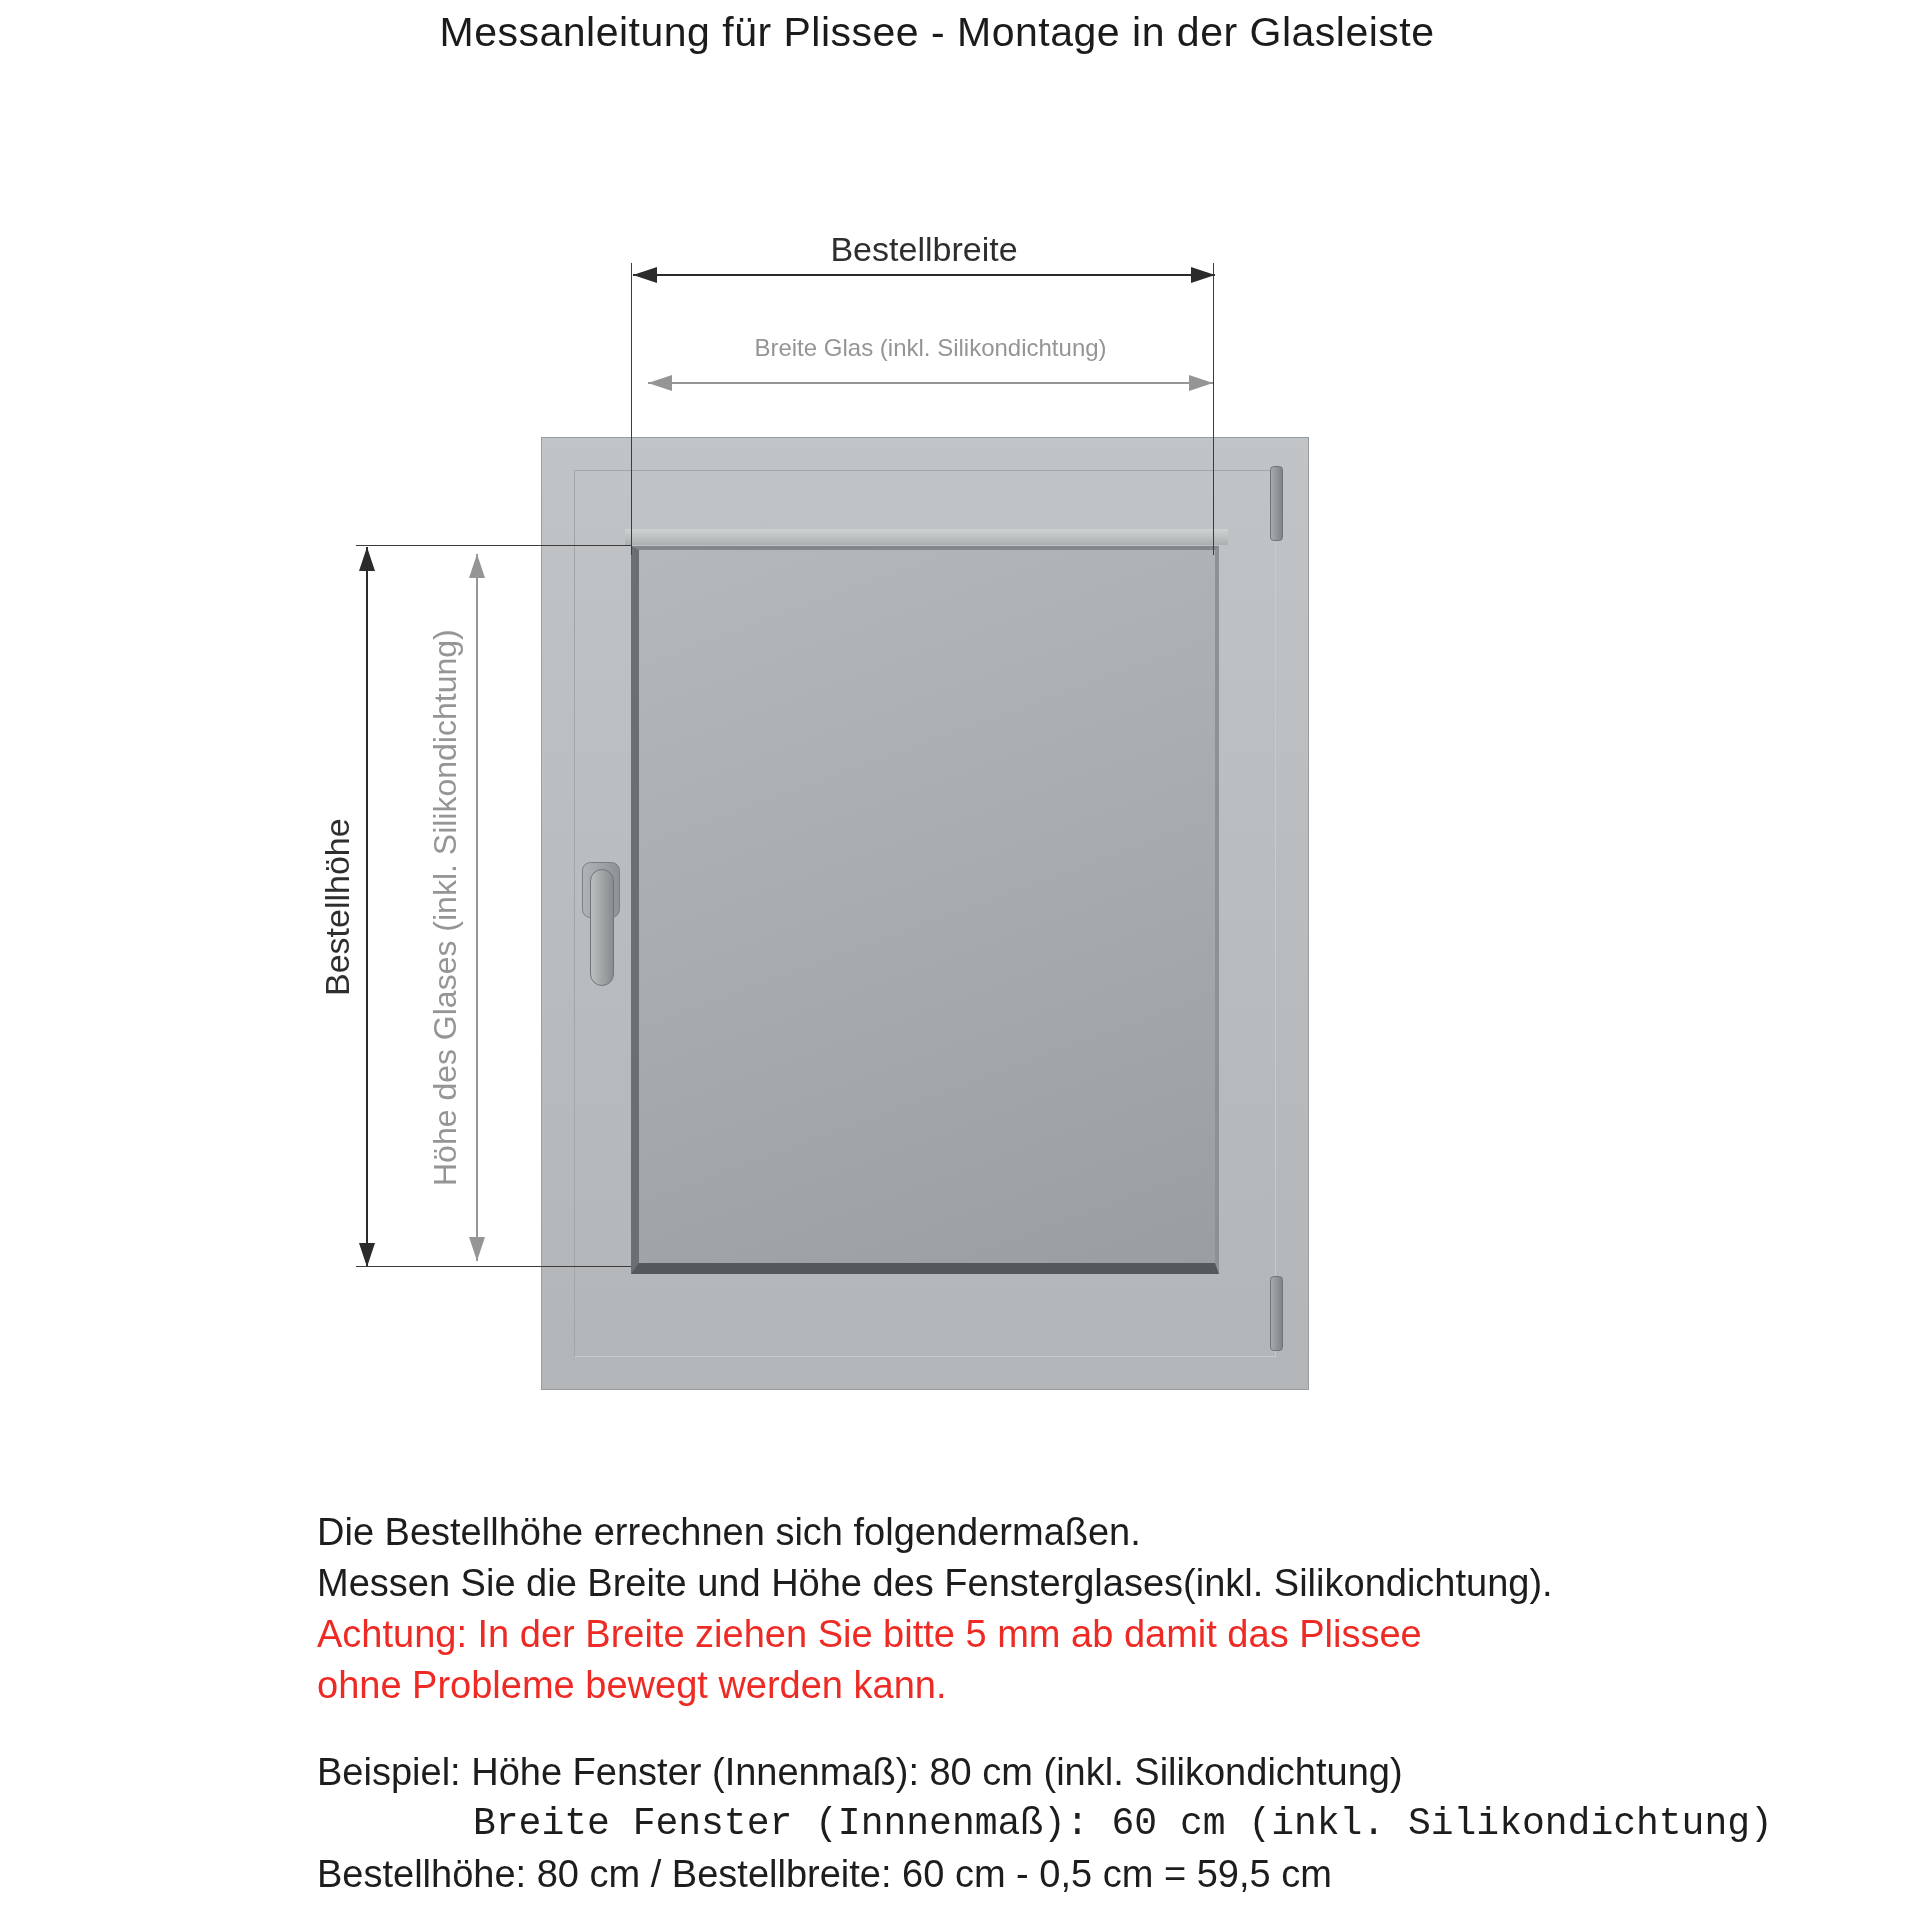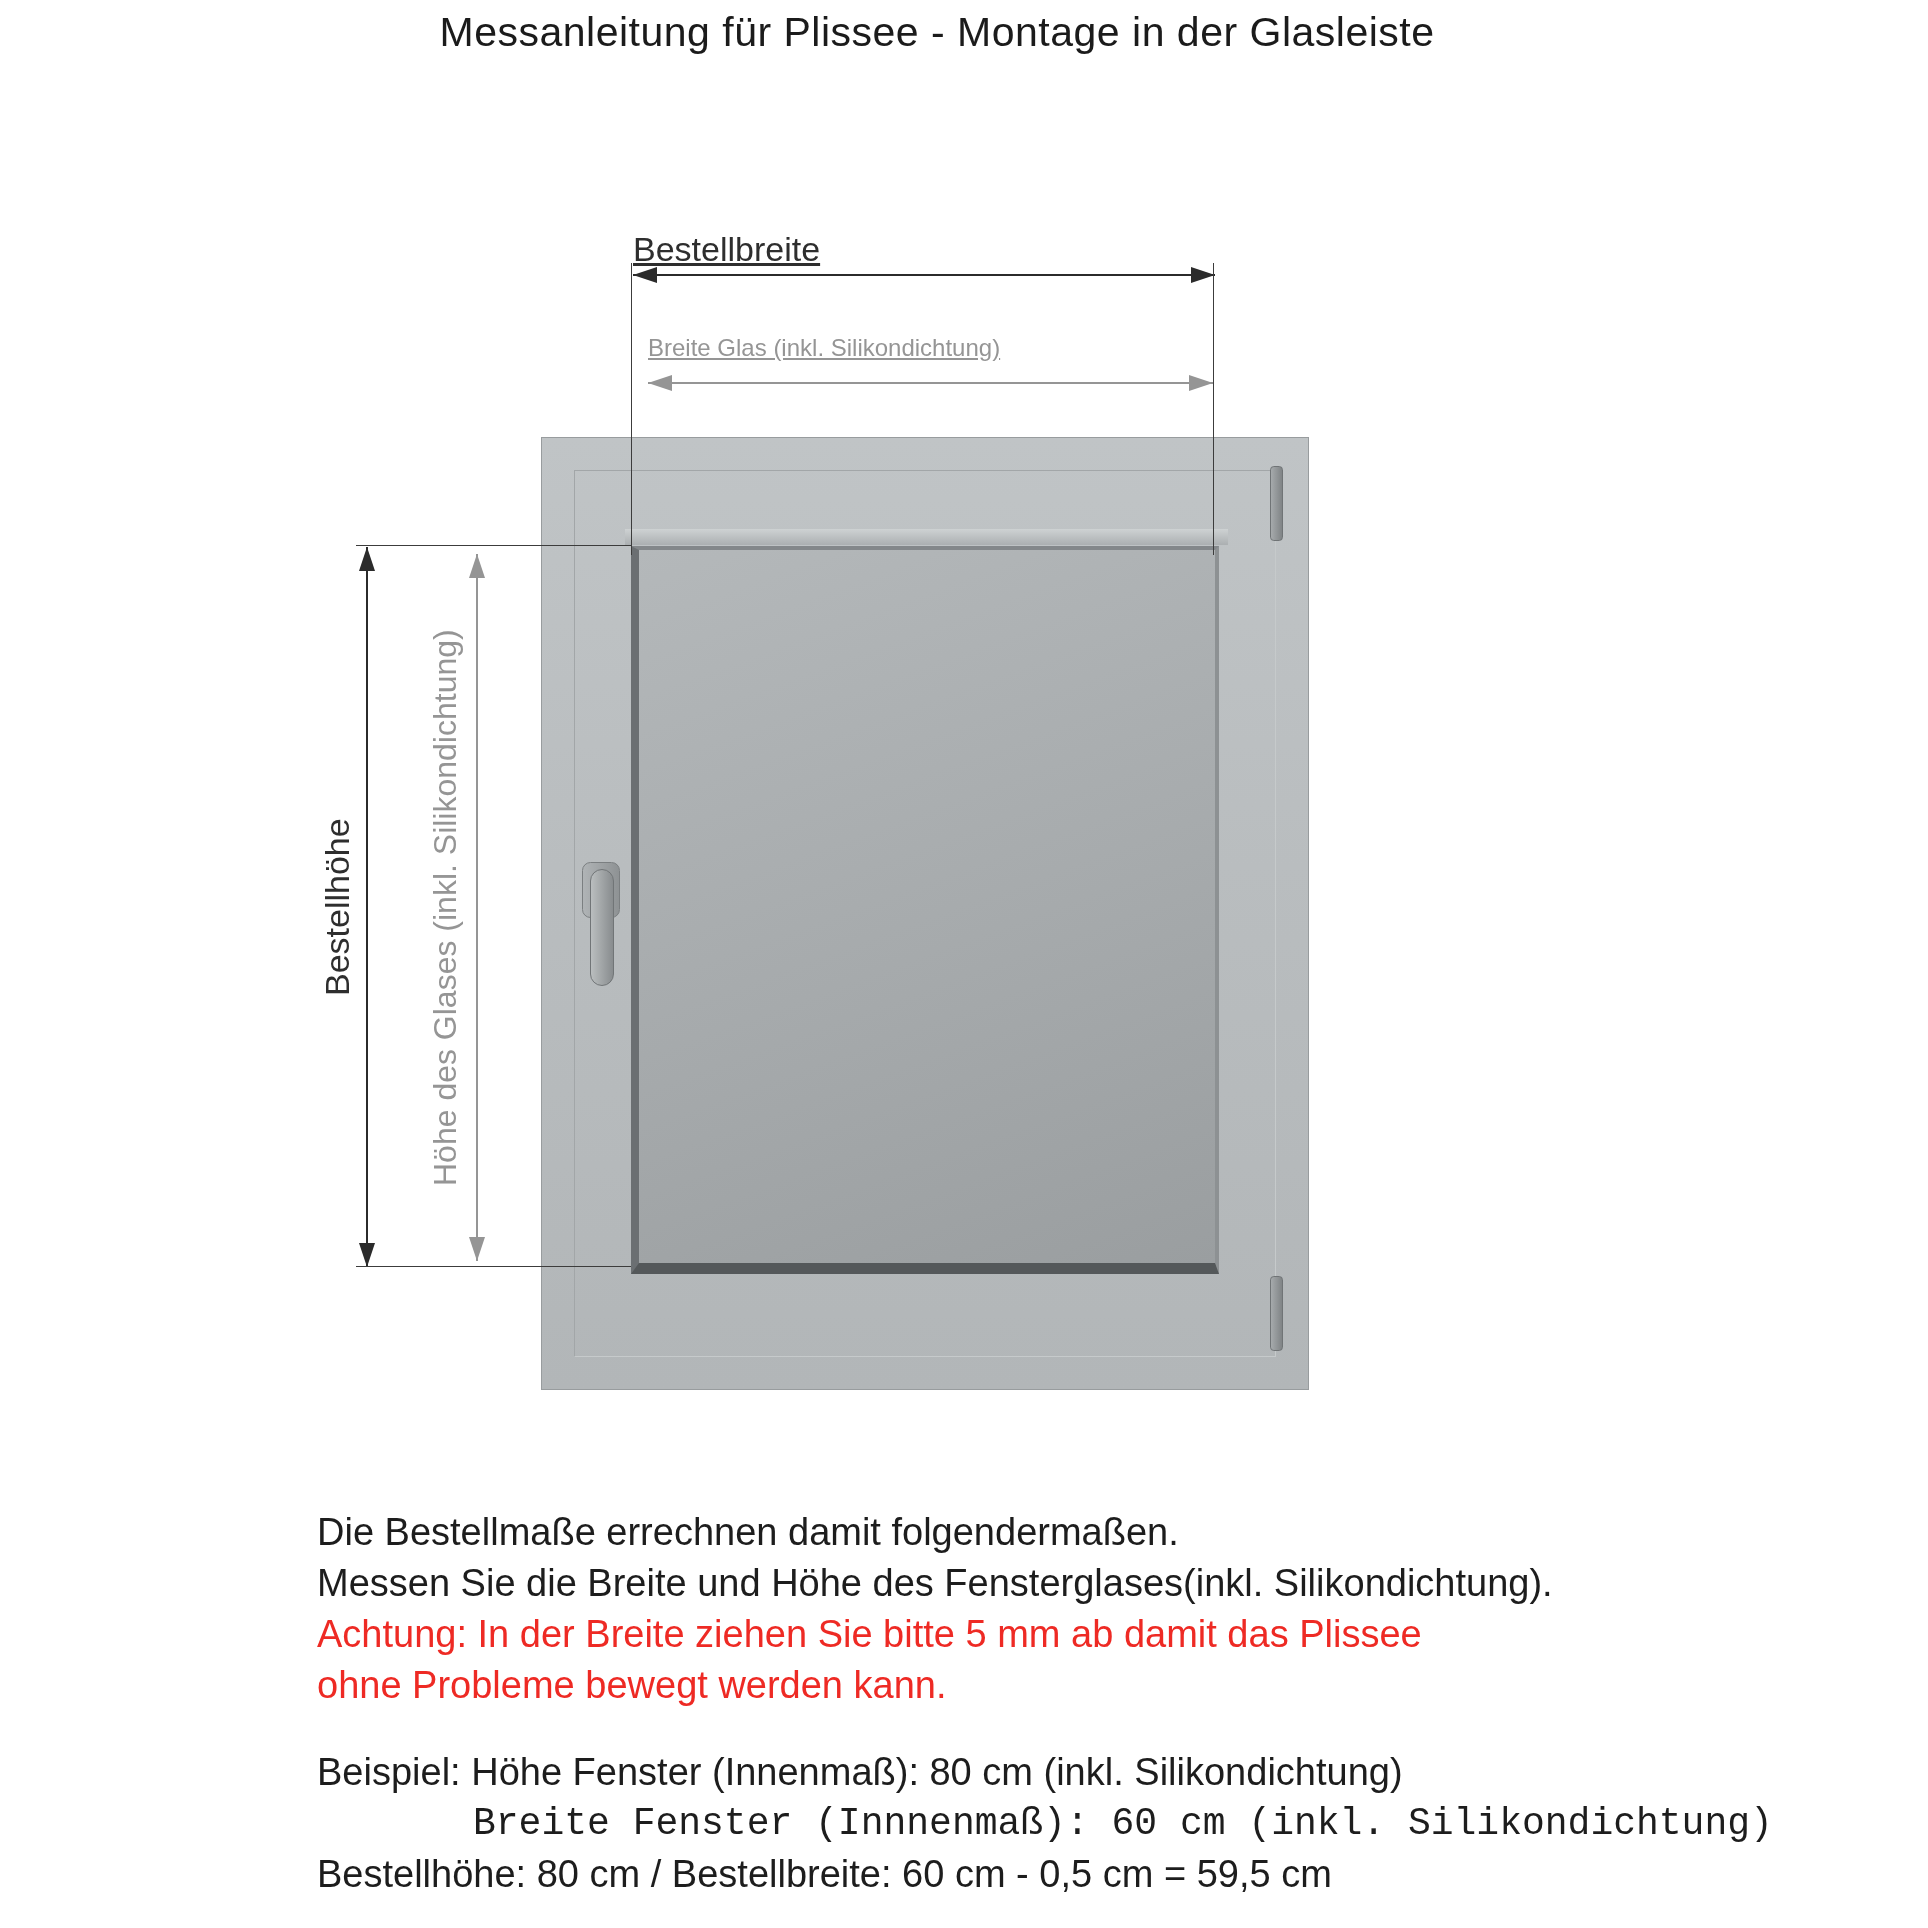--- a/index.html
+++ b/index.html
@@ -76,21 +76,21 @@
   .arrow-v::before { top:0; border-bottom:24.5px solid var(--dimension-primary,#2b2b2b); }
   .arrow-v::after  { bottom:0; border-top:24.5px solid var(--dimension-primary,#2b2b2b); }
   .arrow-v.gray { border-left-color:var(--dimension-secondary,#959595); }
   .arrow-v.gray::before { border-bottom-color:var(--dimension-secondary,#959595); }
   .arrow-v.gray::after  { border-top-color:var(--dimension-secondary,#959595); }
 
   .ext-v { position:absolute; width:0; border-left:1.9px solid #3c3c3c; }
   .ext-h { position:absolute; height:0; border-top:1.9px solid #3c3c3c; }
 
   .dim-label {
-    position:absolute; font-size:34px; color:#2e2e2e; text-align:left;text-decoration:underline;
+    position:absolute; font-size:34px; color:#2e2e2e; text-align:center;
   }
   .dim-label.gray { color:var(--dimension-secondary,#959595); font-size:24px; }
   .vlabel {
     position:absolute; writing-mode:vertical-rl; transform:rotate(180deg);
     font-size:34px; color:#2e2e2e; text-align:center; width:43px; line-height:43px;
   }
   .vlabel.gray { color:var(--dimension-secondary,#959595); font-size:32px; }
 
   
   .instructions {
@@ -131,21 +131,21 @@
   <div class="vlabel" style="left:316px; top:547px; height:720px;">Bestellhöhe</div>
   <div class="arrow-v" style="left:366px; top:547px; height:720px;"></div>
 
   <div class="vlabel gray" style="left:424px; top:554px; height:707px;">Höhe des Glases (inkl. Silikondichtung)</div>
   <div class="arrow-v gray" style="left:476px; top:554px; height:707px;"></div>
 
   <div class="ext-h" style="left:356px; top:545px; width:275px;"></div>
   <div class="ext-h" style="left:356px; top:1266px; width:275px;"></div>
 
   <div class="instructions">
-    <p>Die Bestellmaße errechnen damit folgendermaßen.</p>
+    <p>Die Bestellhöhe errechnen sich folgendermaßen.</p>
     <p>Messen Sie die Breite und Höhe des Fensterglases(inkl. Silikondichtung).</p>
     <p class="warning">Achtung: In der Breite ziehen Sie bitte 5 mm ab damit das Plissee</p>
     <p class="warning">ohne Probleme bewegt werden kann.</p>
     <p class="example-first">Beispiel: Höhe Fenster (Innenmaß): 80 cm (inkl. Silikondichtung)</p>
     <p class="indent">Breite Fenster (Innnenmaß): 60 cm  (inkl. Silikondichtung)</p>
     <p>Bestellhöhe: 80 cm / Bestellbreite: 60 cm  - 0,5 cm = 59,5 cm</p>
   </div>
 
 </div>
 

